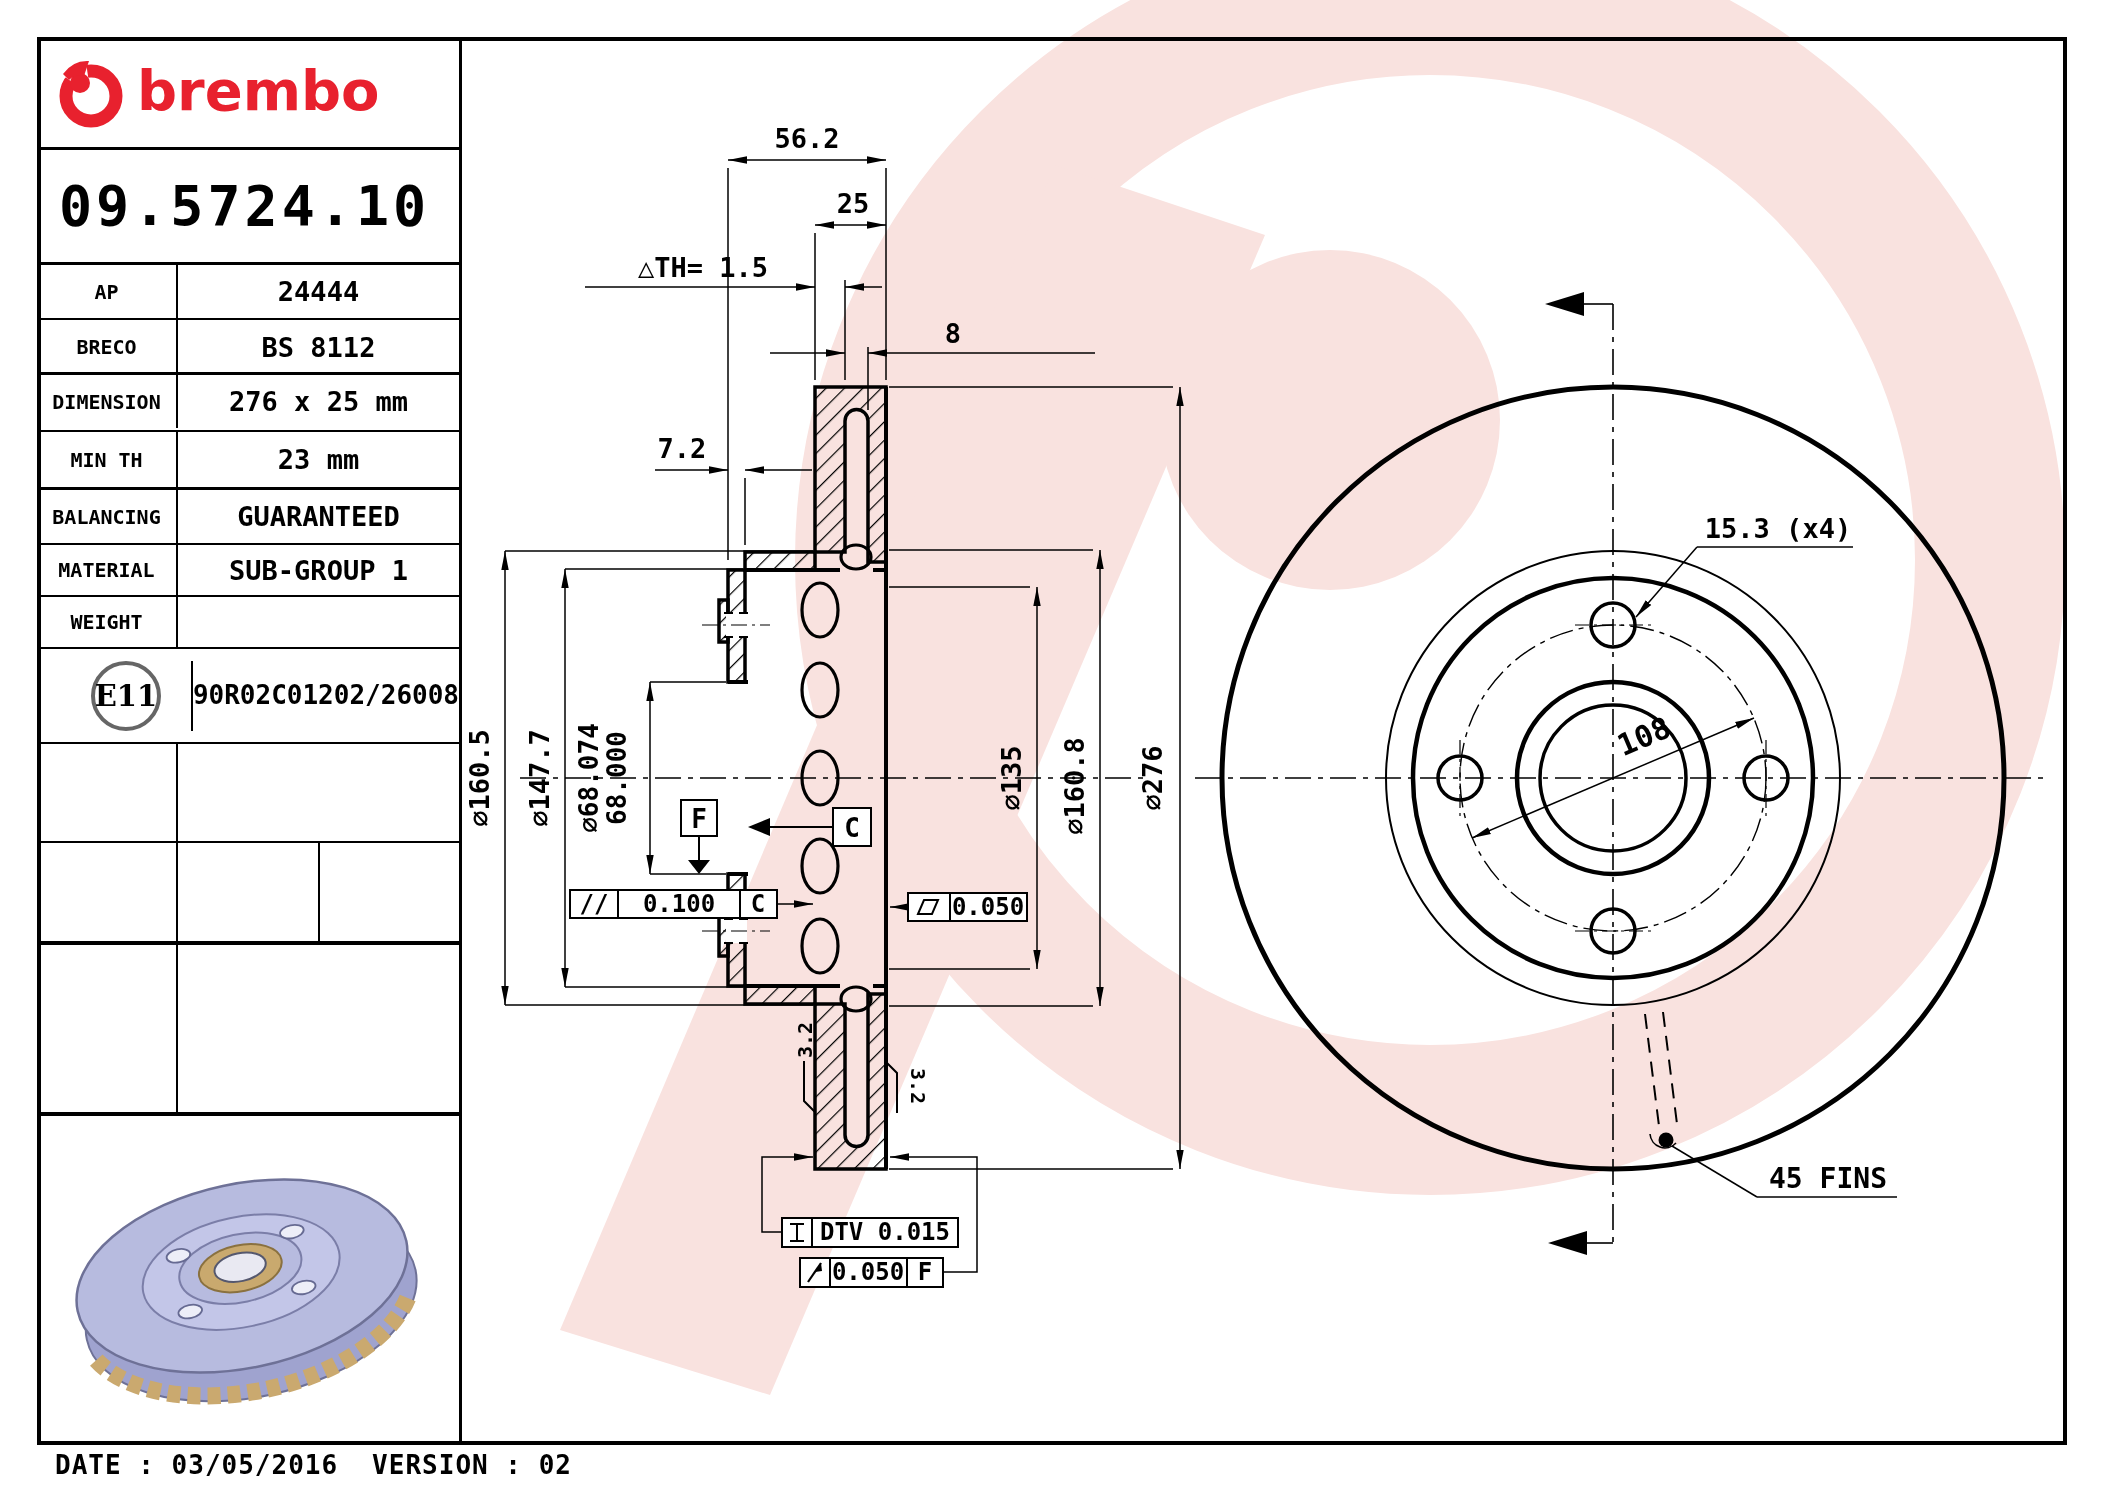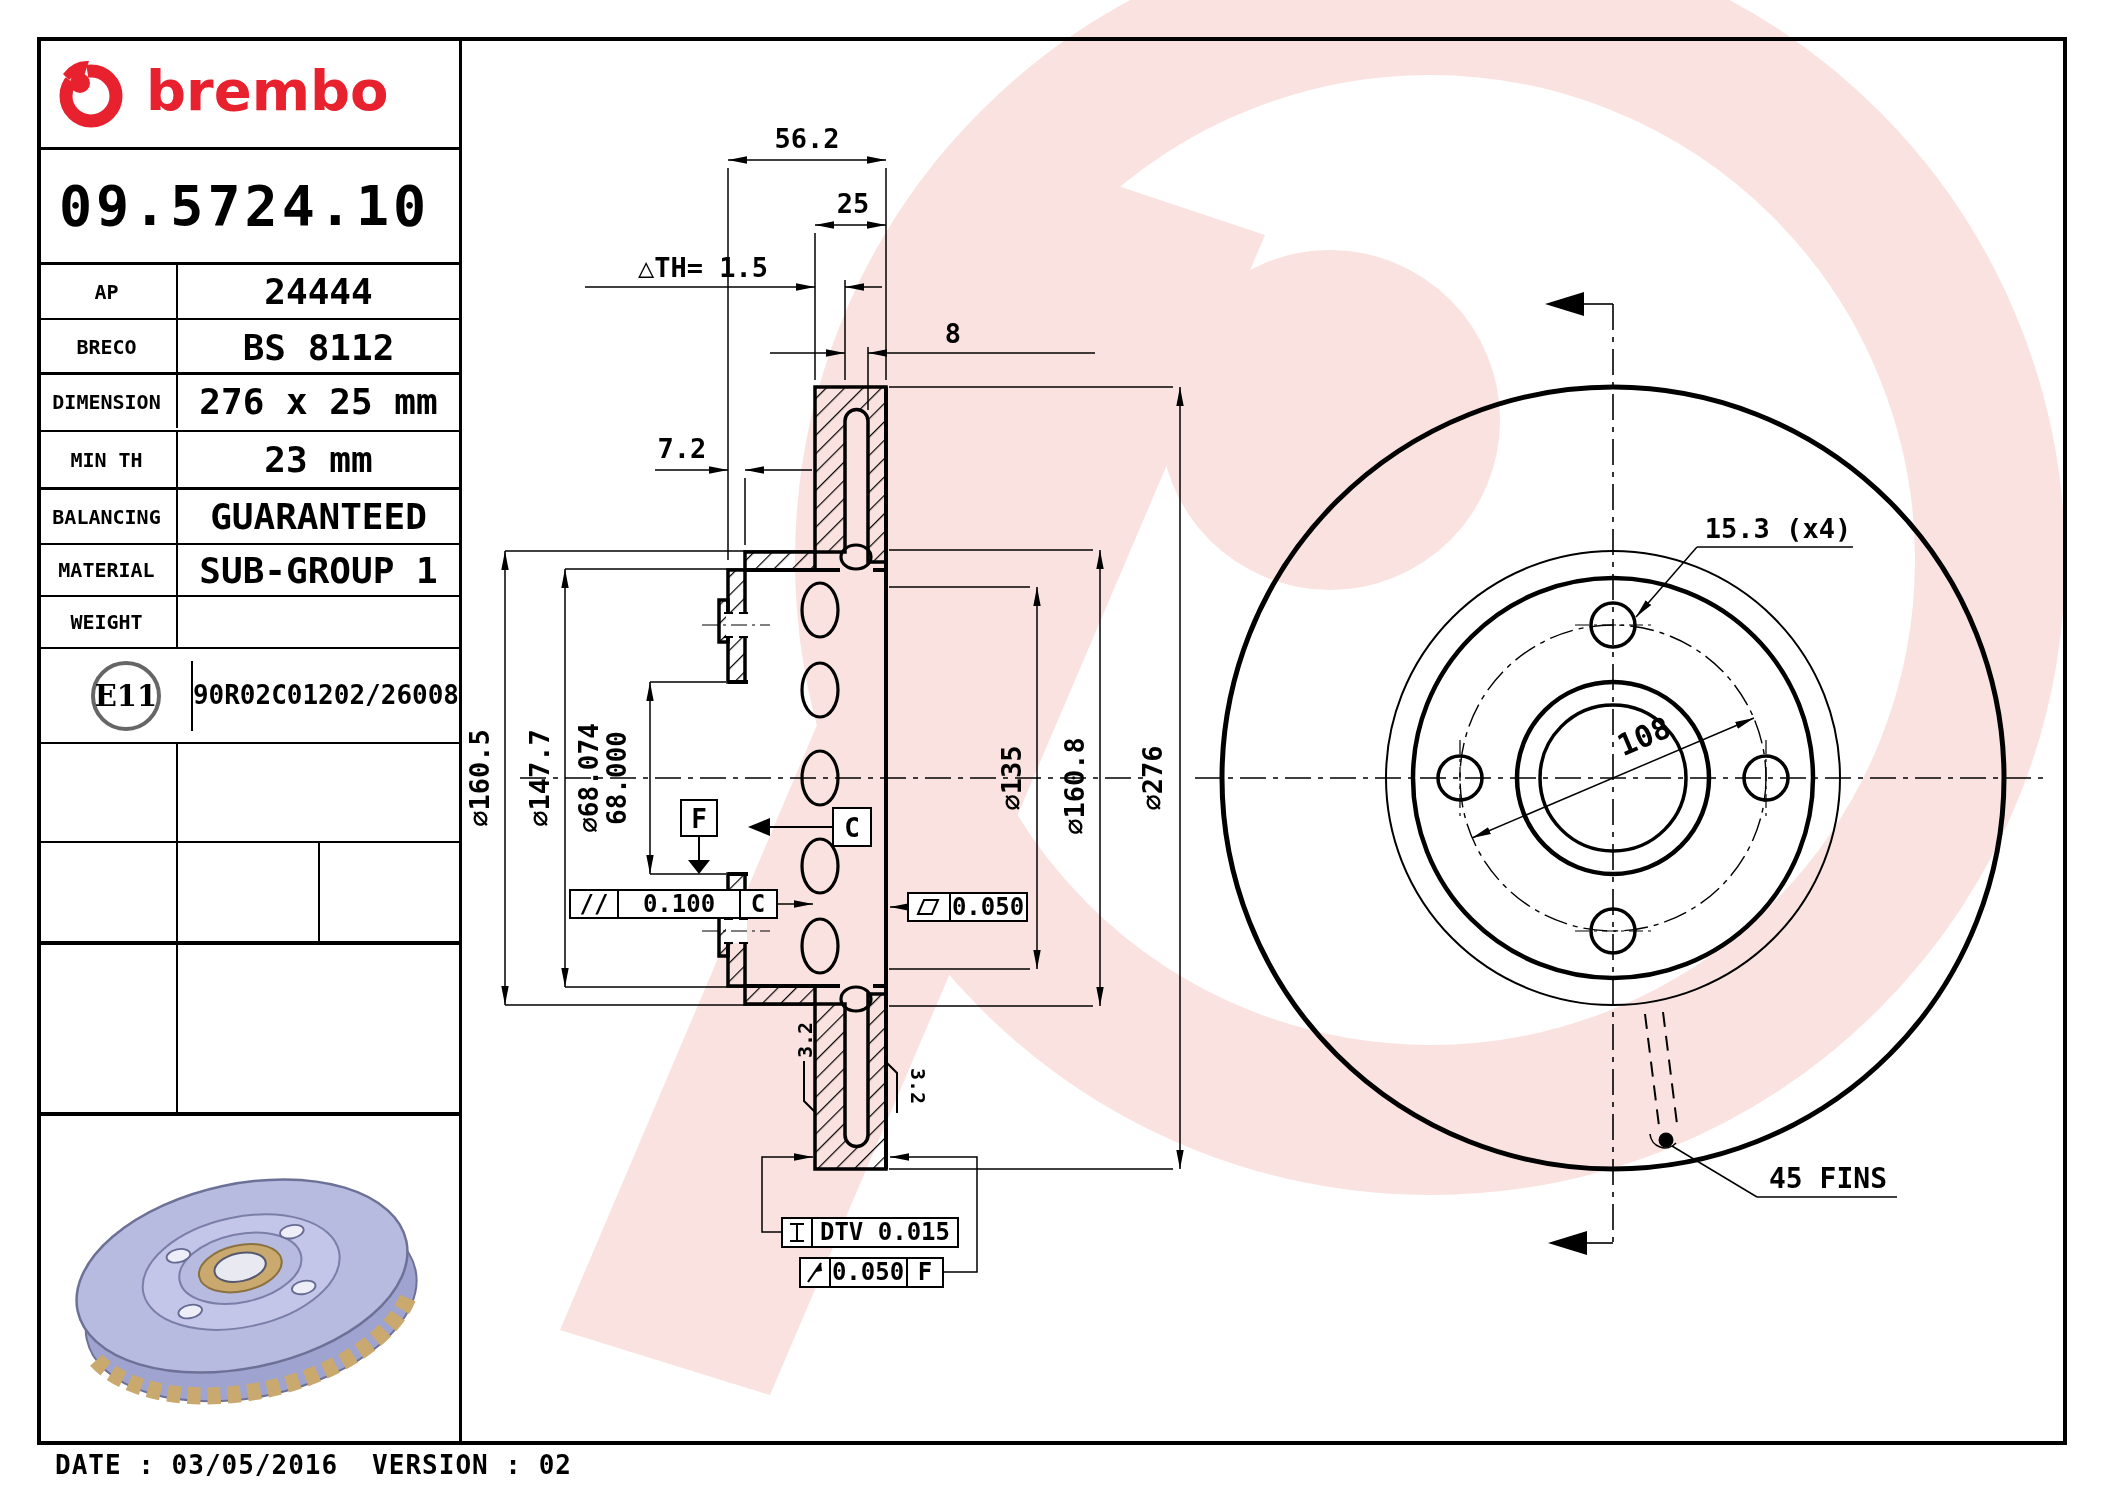--- a/index.html
+++ b/index.html
@@ -7,24 +7,24 @@
          font-family:"DejaVu Sans Mono",monospace;color:#000;}
   .frame{position:absolute;left:37px;top:37px;width:2030px;height:1408px;border:4px solid #000;
          box-sizing:border-box;z-index:4;pointer-events:none;}
   .draw{position:absolute;left:0;top:0;z-index:1;}
   
   .panel{position:absolute;left:37px;top:37px;width:425px;height:1408px;background:#fff;
          border-right:3px solid #000;box-sizing:border-box;z-index:2;}
   .row{position:absolute;left:0;width:100%;display:flex;box-sizing:border-box;border-top:2px solid #000;}
   .row .lbl{width:141px;border-right:2px solid #000;box-sizing:border-box;display:flex;
             align-items:center;justify-content:center;font-size:20px;font-weight:bold;letter-spacing:0px;}
-  .row .val{flex:1;display:flex;align-items:center;justify-content:center;font-size:36px;font-weight:bold;}
+  .row .val{flex:1;display:flex;align-items:center;justify-content:center;font-size:27px;font-weight:bold;}
   .logo-row{position:absolute;left:0;top:0;width:100%;height:110px;display:flex;align-items:center;}
   .brandtxt{font-family:"DejaVu Sans",sans-serif;font-weight:bold;font-size:56px;color:#e8212e;
-            letter-spacing:0px;margin-left:19px;margin-top:-4px;}
+            letter-spacing:0px;margin-left:10px;margin-top:-4px;}
   .pn-row{position:absolute;left:0;top:110px;width:100%;height:115px;border-top:3px solid #000;
           display:flex;align-items:center;box-sizing:border-box;}
   .pn{font-size:55px;font-weight:bold;letter-spacing:4px;margin-left:22px;}
   .e11row{align-items:center;padding-left:24px;}
   .badge{width:62px;height:62px;border:4px solid #666;border-radius:50%;display:flex;align-items:center;
          justify-content:center;font-family:"DejaVu Serif",serif;font-weight:bold;font-size:29px;}
   .appr{flex:1;display:flex;align-items:center;justify-content:center;
         font-size:26px;font-weight:bold;line-height:1.25;}
   .ecell{display:flex;align-items:center;justify-content:center;}
   .photo{position:absolute;left:0;top:1075px;width:100%;height:333px;border-top:4px solid #000;box-sizing:border-box;}

